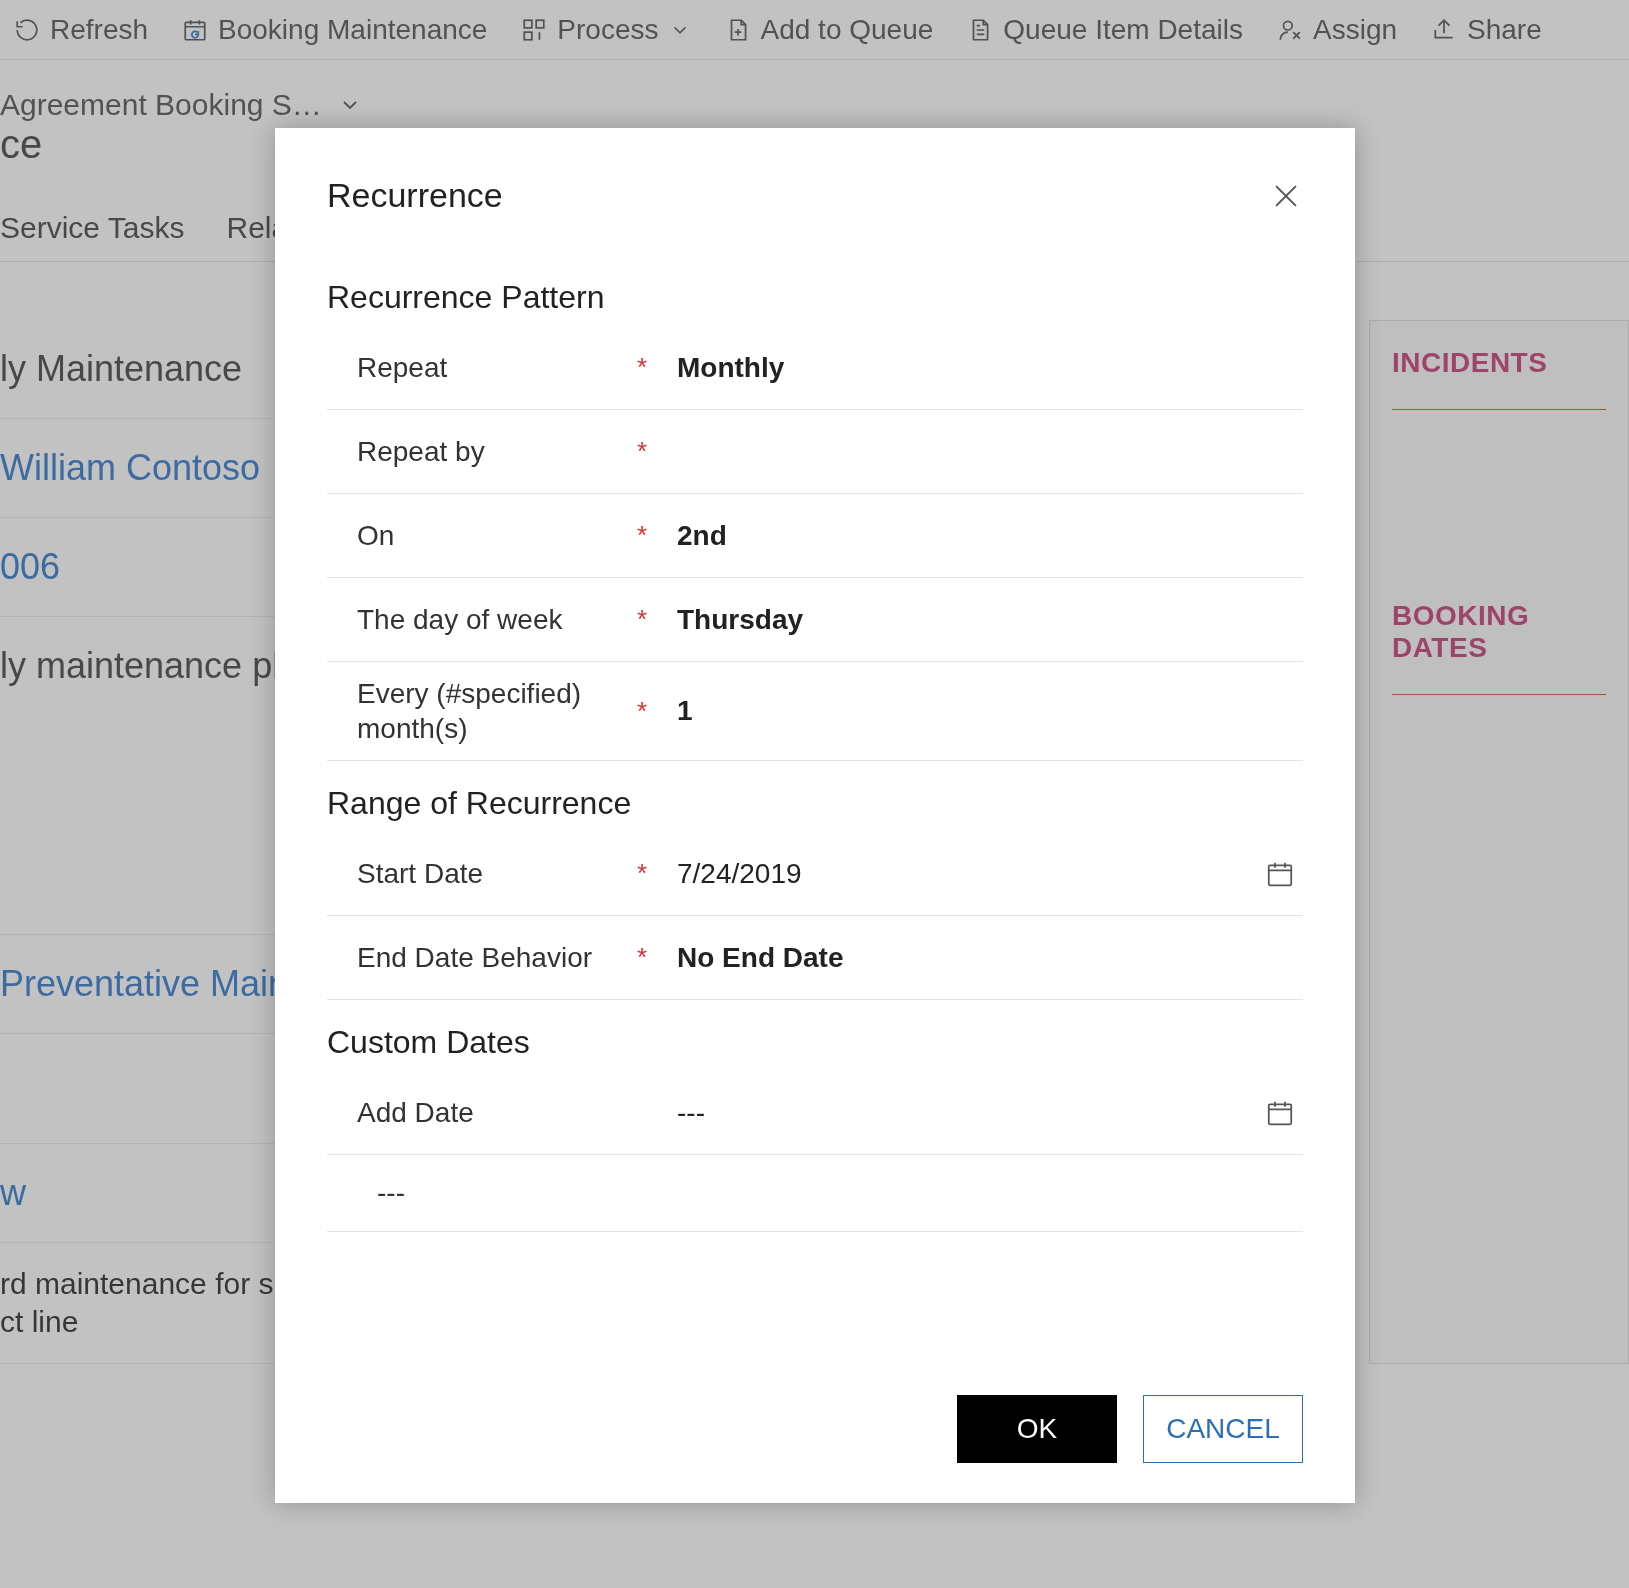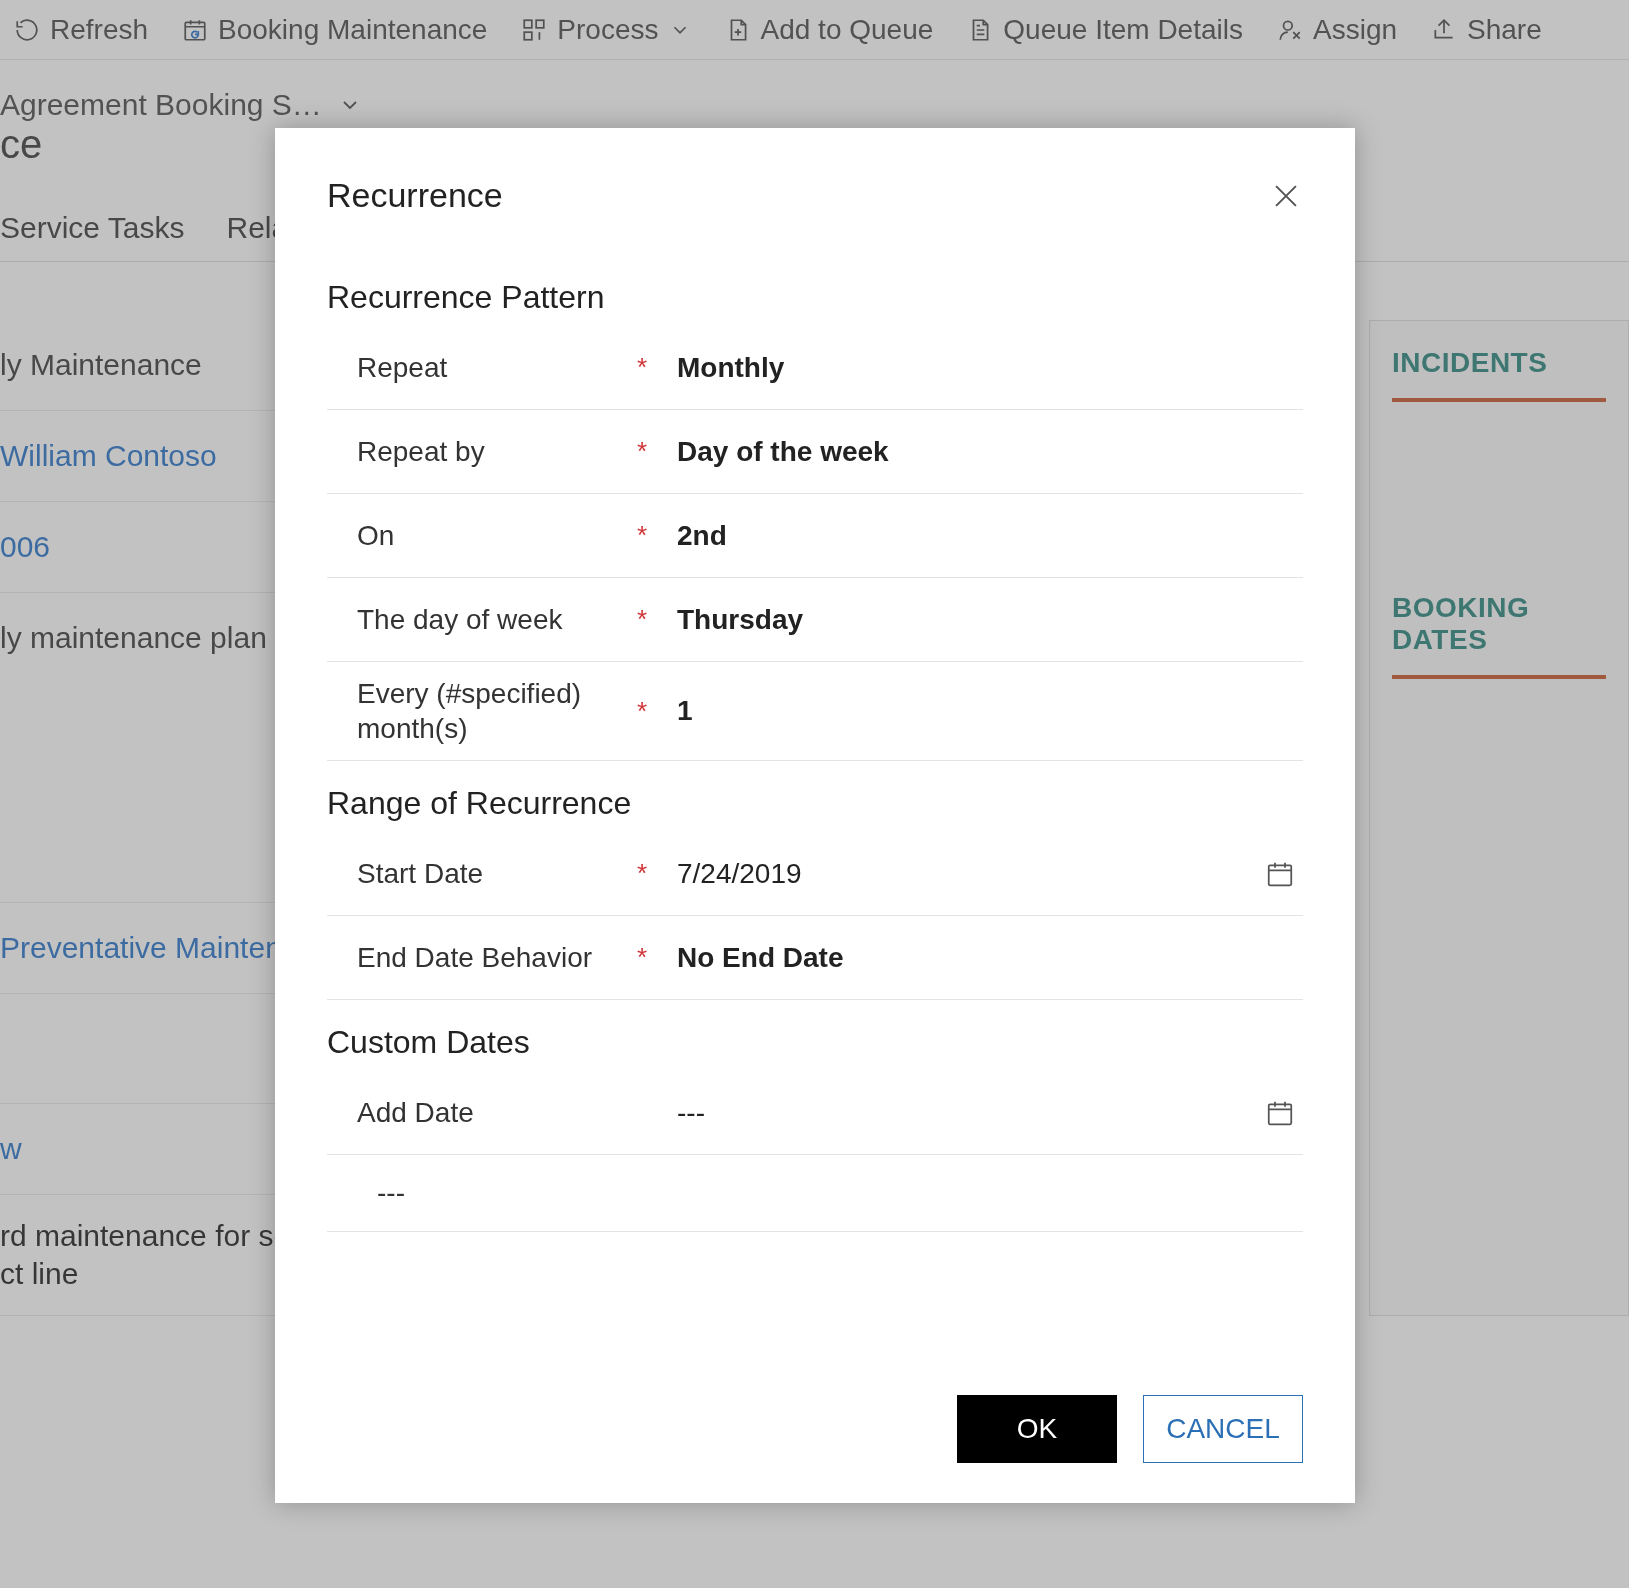--- a/index.html
+++ b/index.html
@@ -26,26 +26,26 @@
   .page-title-row { display: flex; align-items: center; gap: 16px; padding-left: 0; font-size: 30px; color: #333; }
   .page-title-sub { font-size: 40px; color: #222; padding: 0 0 10px 0; }
 
   .tabs-row { display: flex; gap: 42px; font-size: 30px; color: #222; padding: 34px 0 16px 0; border-bottom: 1px solid #d9d9d9; }
 
   .content-row { display: flex; }
   .left-col { width: 450px; }
   .mid-col { flex: 1; }
   .right-col { width: 260px; border: 1px solid #d9d9d9; margin-top: 58px; margin-right: 0; background: #fafafa; padding: 26px 22px; }
 
-  .field-block { border-bottom: 1px solid #e5e5e5; padding: 28px 10px 28px 0; font-size: 30px; color: #222; }
+  .field-block { border-bottom: 1px solid #e5e5e5; padding: 28px 10px 28px 0; font-size: 36px; color: #222; }
   .field-block.link { color: #0b62c4; }
   .multi-line1 { padding: 24px 10px 4px 0; font-size: 30px; }
   .multi-line2 { padding: 0 10px 24px 0; font-size: 30px; border-bottom: 1px solid #e5e5e5; }
 
-  .side-heading { font-size: 28px; font-weight: 600; letter-spacing: .5px; color: #0f766e; border-bottom: 4px solid #c2410c; padding: 0 0 19px 0; margin-bottom: 190px; }
+  .side-heading { font-size: 28px; font-weight: 600; letter-spacing: .5px; color: #be185d; border-bottom: 1px solid #c2410c; padding: 0 0 30px 0; margin-bottom: 190px; }
 
   
   .overlay { position: absolute; inset: 0; background: rgba(120,120,120,.45); }
 
   
   .dialog {
     position: absolute;
     left: 275px; top: 128px;
     width: 1080px; height: 1375px;
     background: #fff;
@@ -203,21 +203,20 @@
 
   <div class="form-row">
     <div class="fr-label">Repeat</div>
     <div class="fr-star">*</div>
     <div class="fr-value">Monthly</div>
   </div>
 
   <div class="form-row">
     <div class="fr-label">Repeat by</div>
     <div class="fr-star">*</div>
-    <div class="fr-value">Day of the week</div>
   </div>
 
   <div class="form-row">
     <div class="fr-label">On</div>
     <div class="fr-star">*</div>
     <div class="fr-value">2nd</div>
   </div>
 
   <div class="form-row">
     <div class="fr-label">The day of week</div>

